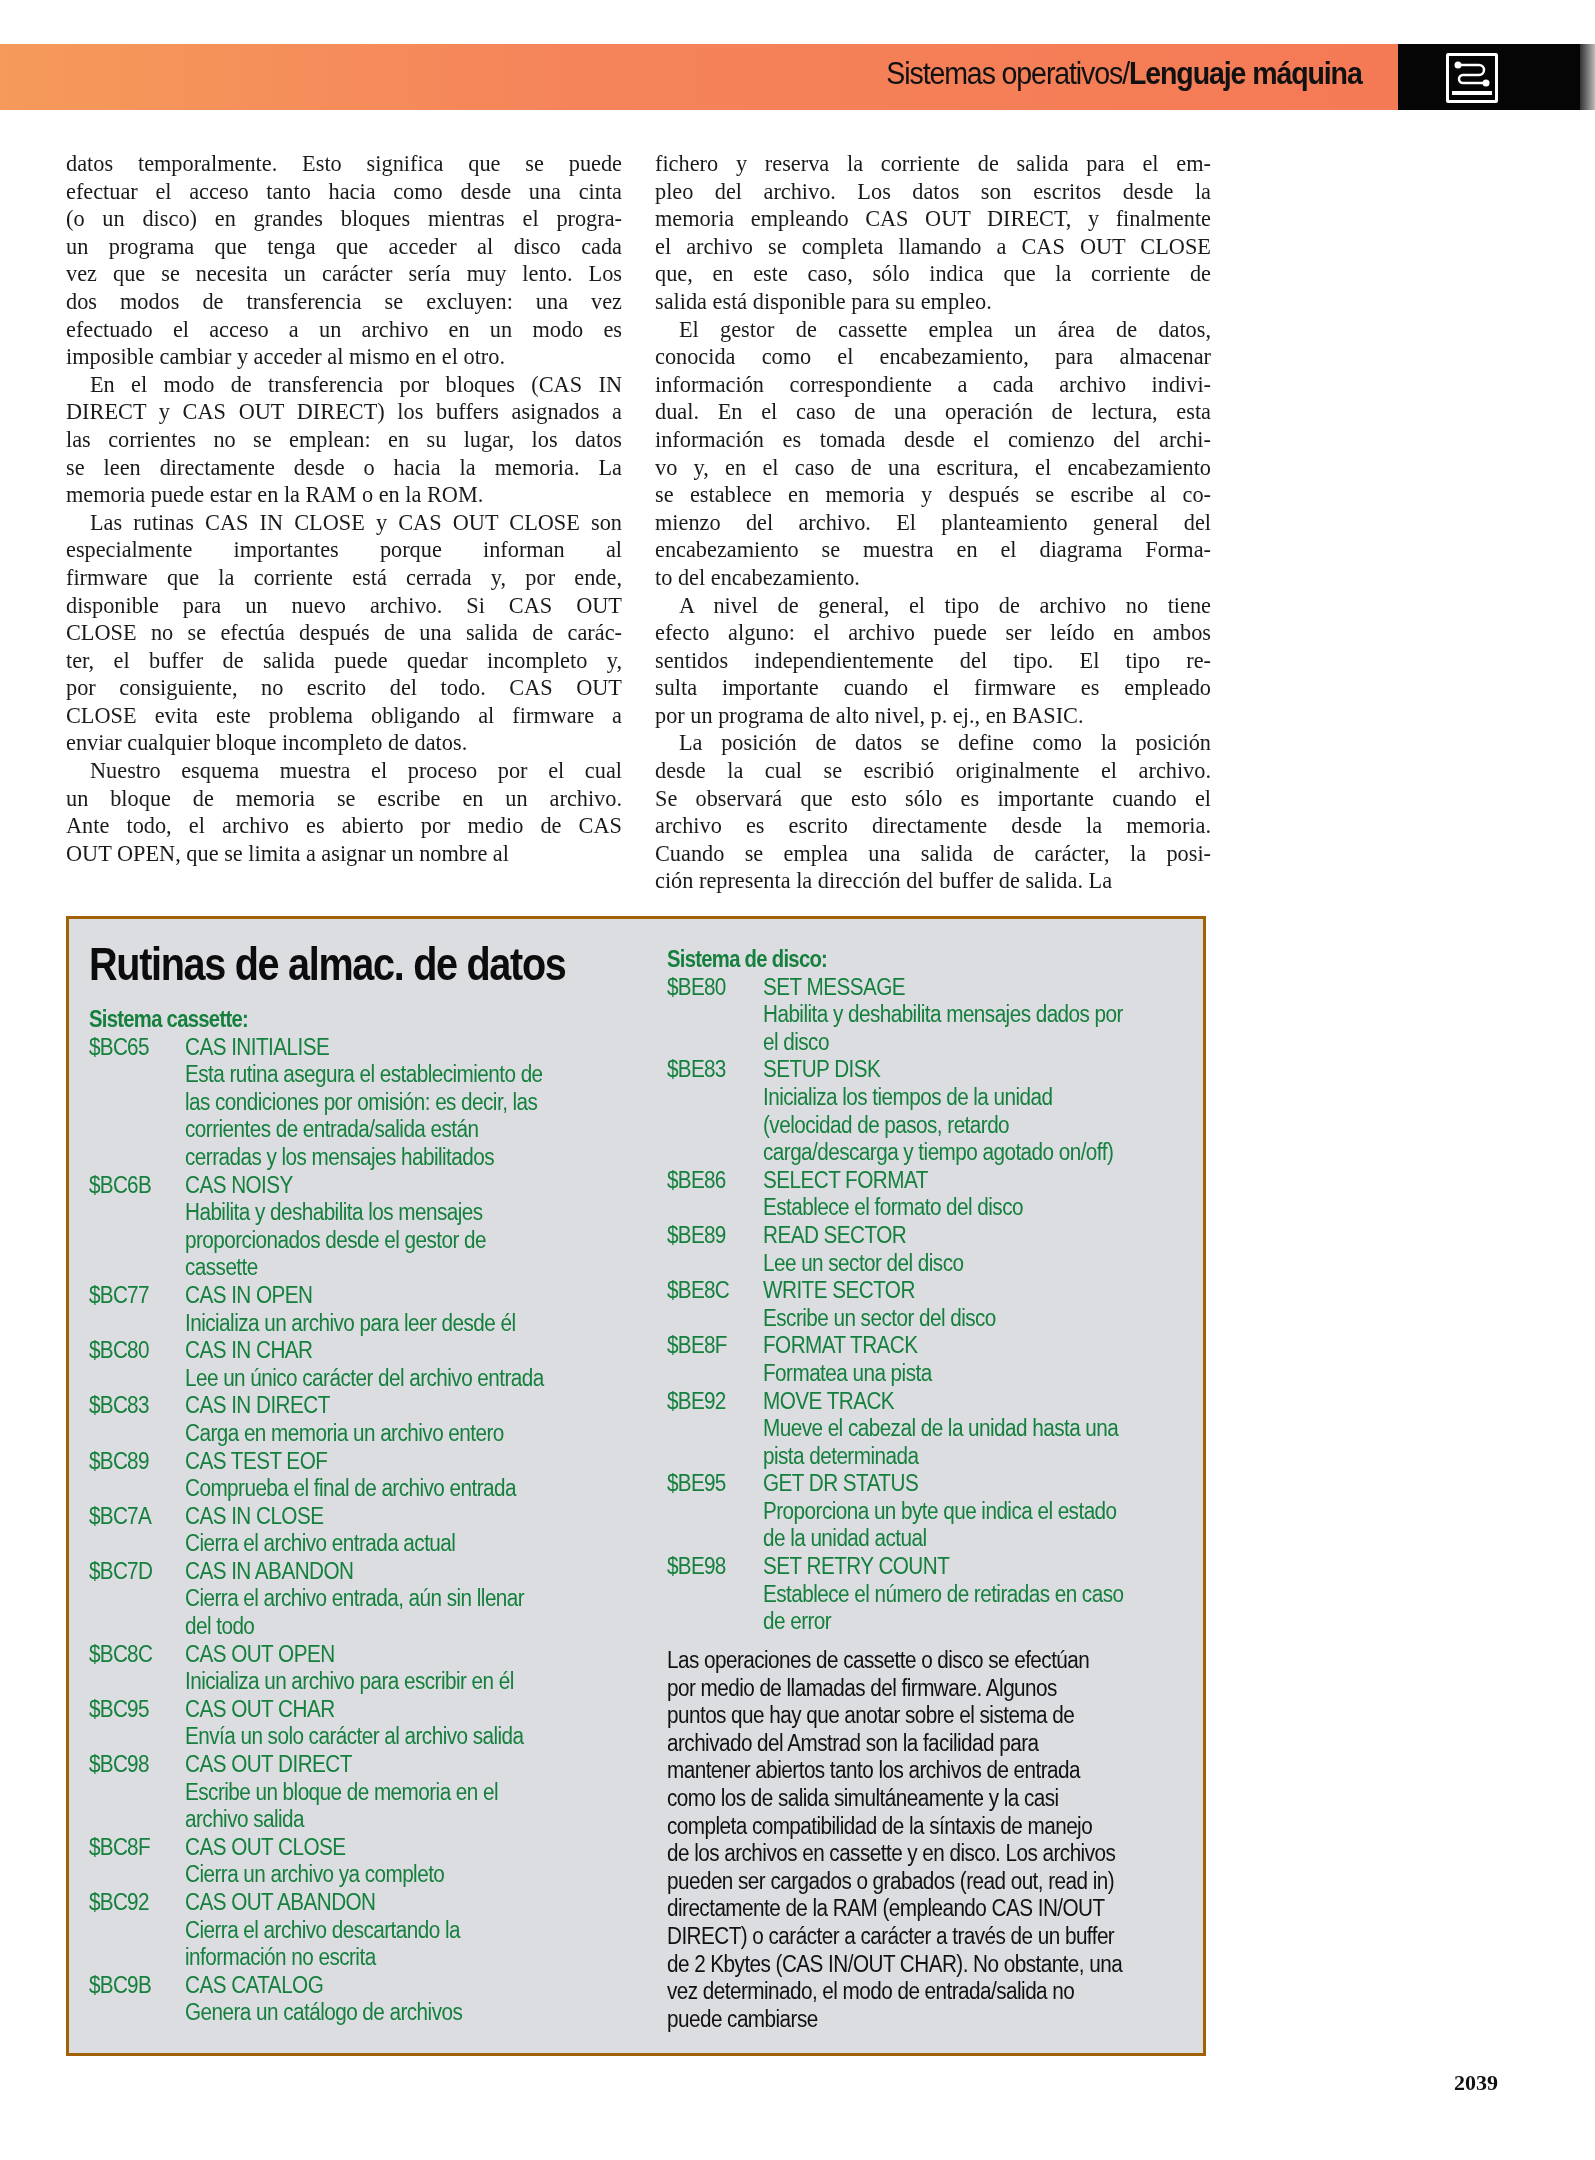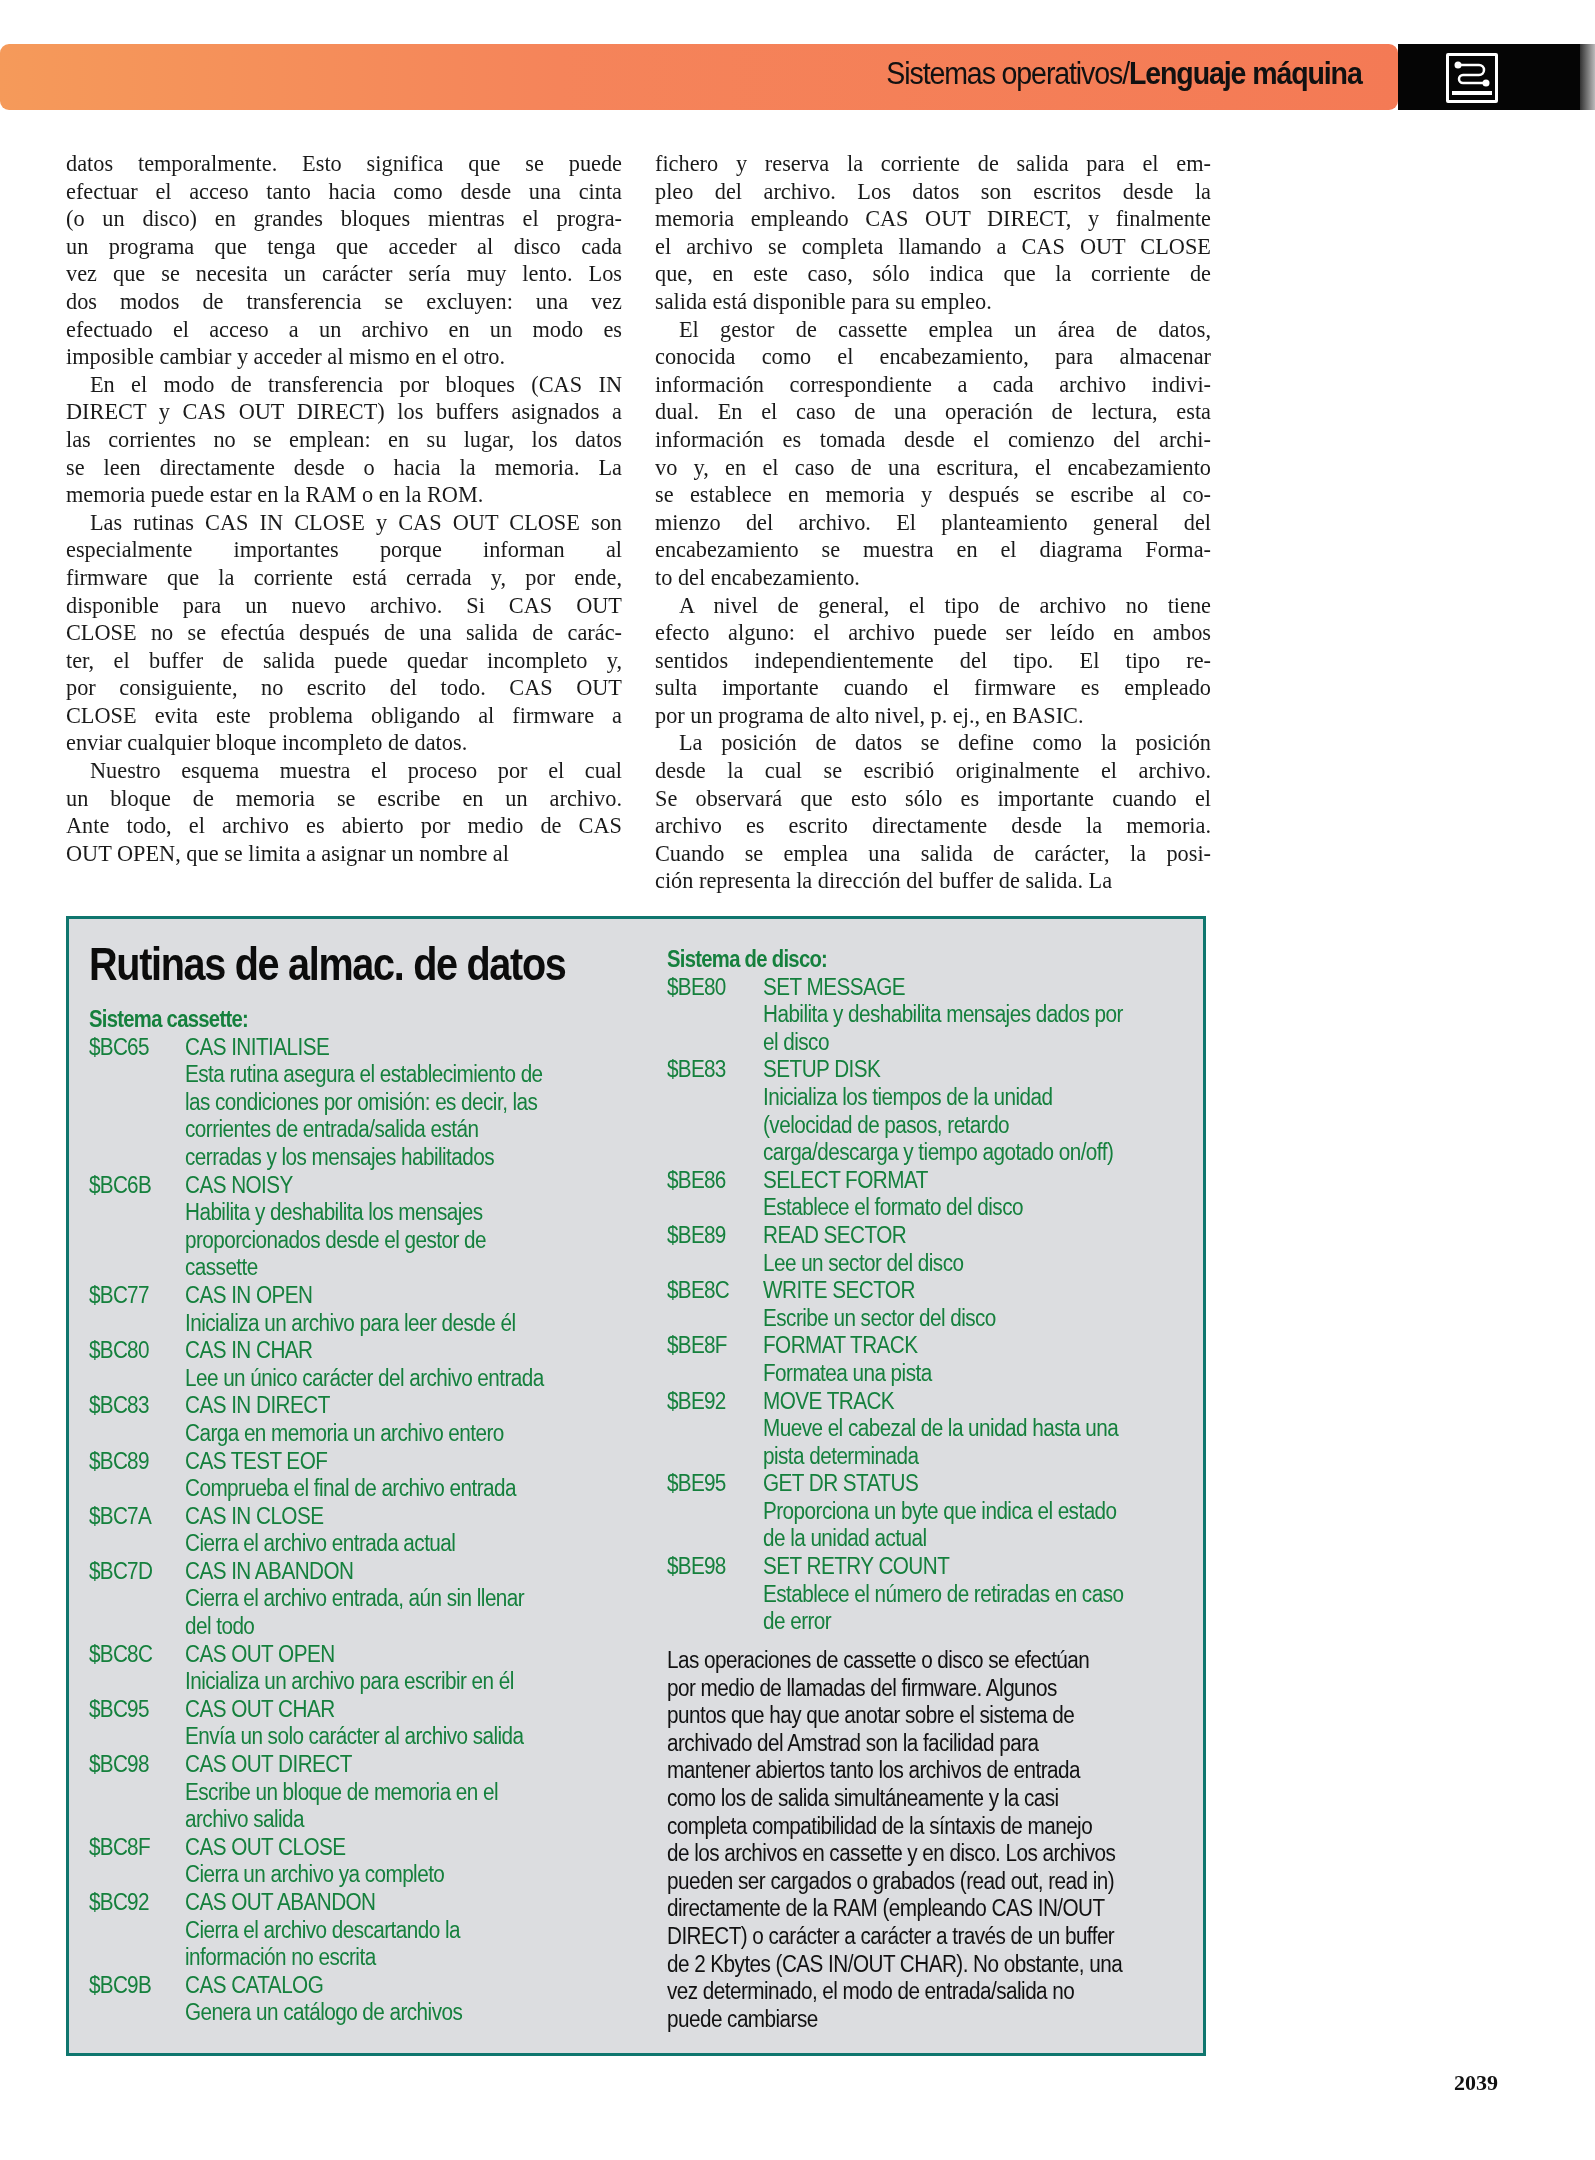--- a/index.html
+++ b/index.html
@@ -3,21 +3,20 @@
 <meta charset="utf-8">
 <style>
   * { box-sizing: border-box; margin: 0; padding: 0; }
   html, body { width: 1595px; height: 2160px; background: #ffffff; overflow: hidden; }
   body { position: relative; font-family: "Liberation Serif", serif; color: #1a1a1a; }
 
   
   .header-band {
     position: absolute; left: 0; top: 44px; width: 1398px; height: 66px;
     background: linear-gradient(90deg, #f59a5a 0%, #f5845a 40%, #f47a55 100%);
-    border-radius: 9px;
   }
   .header-title {
     position: absolute; right: 36px; top: 12px;
     font-family: "Liberation Sans", sans-serif; font-size: 31px; letter-spacing: -1.2px;
     color: #111; white-space: nowrap; transform: scaleX(0.92); transform-origin: right center;
   }
   .header-title .bold { font-weight: bold; }
   .header-black {
     position: absolute; left: 1398px; top: 44px; width: 182px; height: 66px; background: #050505;
   }
@@ -34,21 +33,21 @@
   }
   .col-left { left: 66px; }
   .col-right { left: 655px; }
   .col p { text-indent: 0; }
   .line { display: block; text-align: justify; text-align-last: justify; white-space: nowrap; }
   .line.last { text-align-last: left; }
 
   
   .routines-box {
     position: absolute; left: 66px; top: 916px; width: 1140px; height: 1140px;
-    background: #dcdde0; border: 3px solid #0f766e;
+    background: #dcdde0; border: 3px solid #a16207;
   }
   .box-title {
     position: absolute; left: 20px; top: 18px;
     font-family: "Liberation Sans", sans-serif; font-weight: bold; font-size: 46px;
     letter-spacing: -1.5px; color: #0c0c0c; transform: scaleX(0.86); transform-origin: left center; white-space: nowrap;
   }
   .sys-col {
     position: absolute; font-family: "Liberation Sans", sans-serif; color: #15803d;
     font-size: 23px; line-height: 27.6px;
   }

